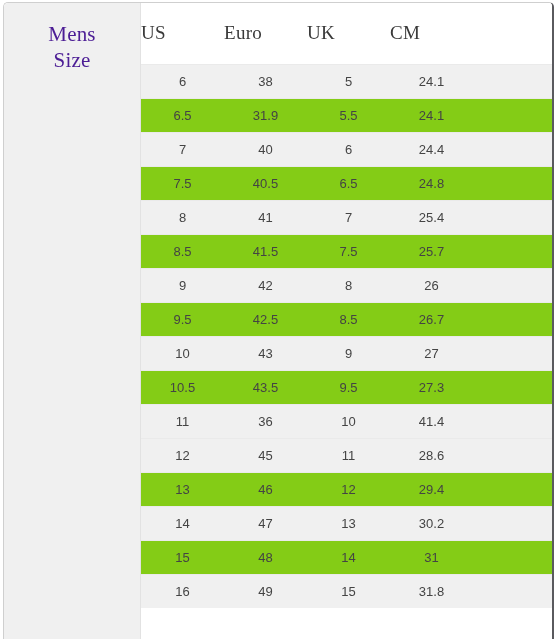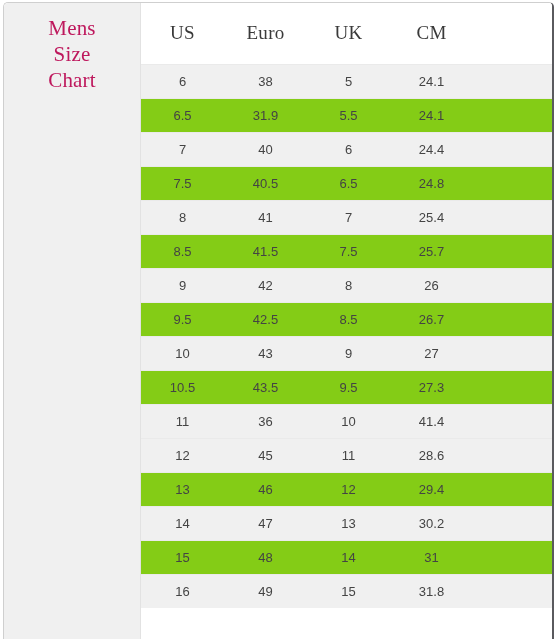--- a/index.html
+++ b/index.html
@@ -36,27 +36,27 @@
     flex: 0 0 137px;
     background: #f0f0f0;
     border-right: 1px solid #e2e2e2;
     border-top-left-radius: 4px;
     display: flex;
     justify-content: center;
     align-items: flex-start;
   }
 
   #chart-title {
-    margin-top: 12px;
+    margin-top: 18px;
     width: 110px;
     text-align: center;
     font-family: "Liberation Serif", serif;
     font-size: 21px;
     line-height: 26px;
-    color: #be185d;
+    color: #4c1d95;
     letter-spacing: .2px;
   }
 
   
   #table-area {
     flex: 1 1 auto;
     background: #ffffff;
     position: relative;
   }
 
@@ -72,21 +72,21 @@
   table.size-table col.c-cm   { width: 83px; }
   table.size-table col.c-pad  { width: auto; }
 
   thead th {
     height: 61px;
     background: #ffffff;
     font-family: "Liberation Serif", serif;
     font-weight: normal;
     font-size: 19px;
     color: #3a3a3a;
-    text-align: center;
+    text-align: left;
     vertical-align: middle;
     padding: 0;
     letter-spacing: .3px;
   }
 
   tbody td {
     height: 34px;
     padding: 0;
     text-align: center;
     vertical-align: middle;
@@ -101,21 +101,20 @@
 </style>
 </head>
 <body>
 
 <div id="modal">
 
   <div id="title-panel">
     <div id="chart-title">
       <div>Mens</div>
       <div>Size</div>
-      <div>Chart</div>
     </div>
   </div>
 
   <div id="table-area">
 
     <table class="size-table">
       <colgroup>
         <col class="c-us">
           <col class="c-euro">
           <col class="c-uk">

